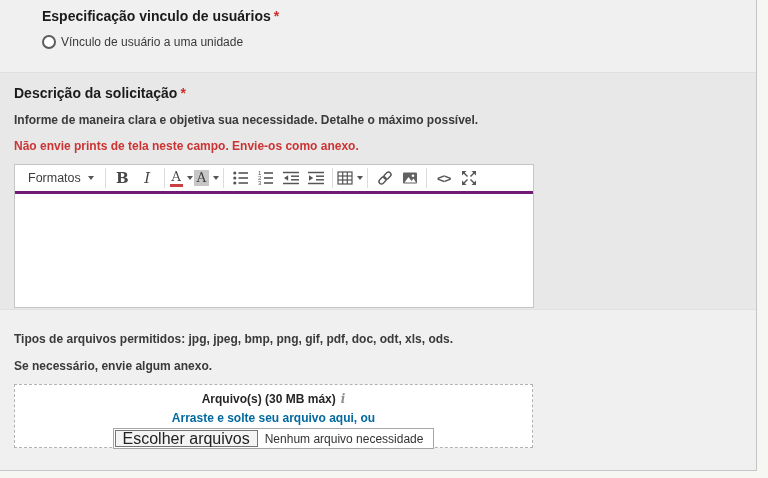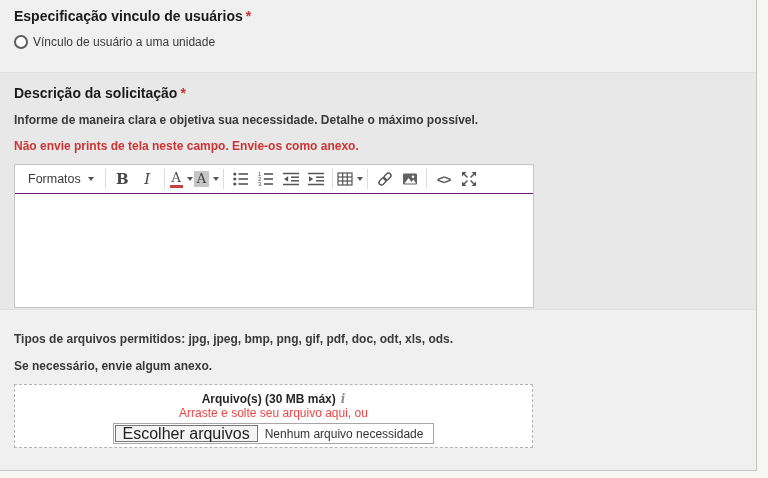--- a/index.html
+++ b/index.html
@@ -11,21 +11,21 @@
   }
   .panel {
     width:757px; height:471px;
     border-right:1px solid #c6c6c6;
     border-bottom:1px solid #c6c6c6;
     background:#f0f0f0;
   }
   .section { padding:0 14px; }
   .sec-light { background:#f0f0f0; }
   .sec-dark  { background:#e8e8e8; border-top:1px solid #e0e0e0; border-bottom:1px solid #e0e0e0; }
-  #sec-especificacao { height:72px; padding-top:8px; }
+  #sec-especificacao { height:72px; padding-top:8px;margin-left:28px; }
   #sec-descricao { height:238px; padding-top:12px; }
   #sec-anexar { height:160px; padding-top:10px; }
 
   .sec-title { font-size:14px; font-weight:700; color:#1b1b1b; line-height:16px; }
   .req { color:#cc2f2f; margin-left:3px; font-weight:700; }
 
   
   .radio-group { margin-top:7px; }
   .radio-option { display:flex; align-items:center; height:22px; cursor:default; }
   .radio-circle {
@@ -38,21 +38,21 @@
   }
   .radio-label { font-size:12px; color:#3a3a3a; }
 
   .instruction { font-size:12px; font-weight:700; color:#3a3a3a; margin-top:11px; line-height:16px; }
   .warning { font-size:12px; font-weight:700; color:#cc3333; margin-top:10px; line-height:16px; }
 
   
   .editor { width:520px; margin-top:10px; border:1px solid #c5c5c5; background:#fff; }
   .toolbar {
     height:29px; display:flex; align-items:center; padding:0 6px;
-    border-bottom:1px solid #701a75; background:#fff;
+    border-bottom:3px solid #701a75; background:#fff;
   }
   .tb-sep { width:1px; height:20px; background:#dcdcdc; margin:0 4px; }
   .tb-btn {
     height:24px; min-width:25px; display:flex; align-items:center; justify-content:center;
     color:#474747; cursor:pointer; border-radius:2px;
   }
   .tb-formats { padding:0 7px; font-size:12.5px; color:#3c3c3c; }
   .tb-formats .caret { margin-left:7px; }
   .caret {
     width:0; height:0; border-left:3.5px solid transparent; border-right:3.5px solid transparent;
@@ -77,21 +77,21 @@
   
   .dropzone {
     width:519px; height:64px; margin-top:10px; background:#fff;
     border:1px dashed #b2b2b2; text-align:center; padding-top:7px;
   }
   .dz-title { font-size:12px; font-weight:700; color:#262626; }
   .dz-info {
     font-family:"DejaVu Serif","Liberation Serif",serif; font-style:italic;
     color:#8f8f8f; font-weight:700; margin-left:5px; font-size:12px; cursor:pointer;
   }
-  .dz-drag { font-size:12px; font-weight:400; color:#ef4444; }
+  .dz-drag { font-size:12px; font-weight:700; color:#0369a1; margin-top:5px; }
   .file-input {
     display:inline-flex; align-items:center; margin-top:3px;
     border:1px solid #a6a6a6; background:#fff; height:21px; padding:1px;
   }
   .file-btn {
     font-family:"Liberation Sans","DejaVu Sans",sans-serif;
     font-size:16px; color:#222; background:#f4f4f4; border:1px solid #757575;
     height:17px; padding:0 7px; line-height:15px; cursor:pointer;
   }
   .file-status { font-size:12px; color:#333; padding:0 9px 0 7px; }

